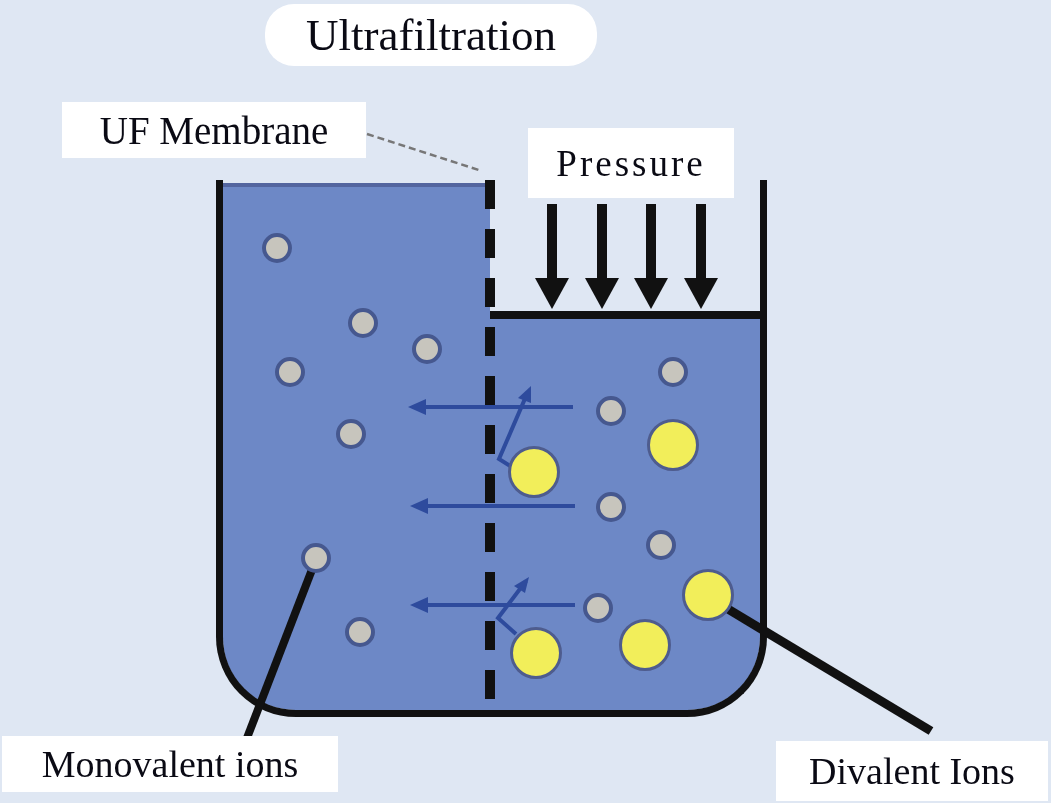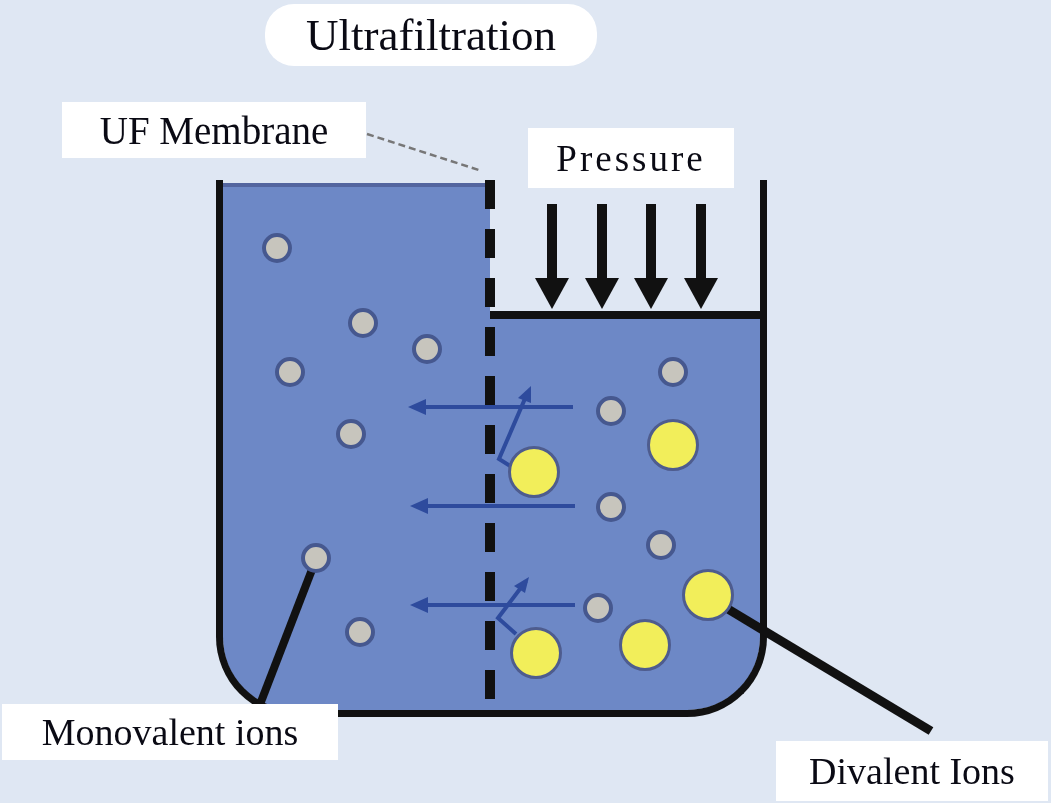--- a/index.html
+++ b/index.html
@@ -10,22 +10,22 @@
     color:var(--text,#0a0a14);
   }
   .label {
     position:absolute; z-index:10;
     background:var(--label-background,#ffffff);
     display:flex; align-items:center; justify-content:center;
     white-space:nowrap;
   }
   .label-title      { left:265px; top:4px;   width:332px; height:62px; font-size:45px;border-radius:29px; }
   .label-membrane   { left:62px;  top:102px; width:304px; height:56px; font-size:39px; }
-  .label-pressure   { left:528px; top:128px; width:206px; height:60px; font-size:37px; letter-spacing:3px; }
-  .label-monovalent { left:2px;   top:704px; width:336px; height:56px; font-size:38px; }
+  .label-pressure   { left:528px; top:128px; width:206px; height:70px; font-size:37px; letter-spacing:3px; }
+  .label-monovalent { left:2px;   top:736px; width:336px; height:56px; font-size:38px; }
   .label-divalent   { left:776px; top:741px; width:272px; height:60px; font-size:38px; }
 
   .vessel {
     position:absolute; z-index:3; box-sizing:border-box;
     left:216px; top:180px; width:551px; height:537px;
     border:7px solid var(--vessel-outline,#111);
     border-top:none;
     border-radius:0 0 80px 80px;
     background:transparent;
   }

